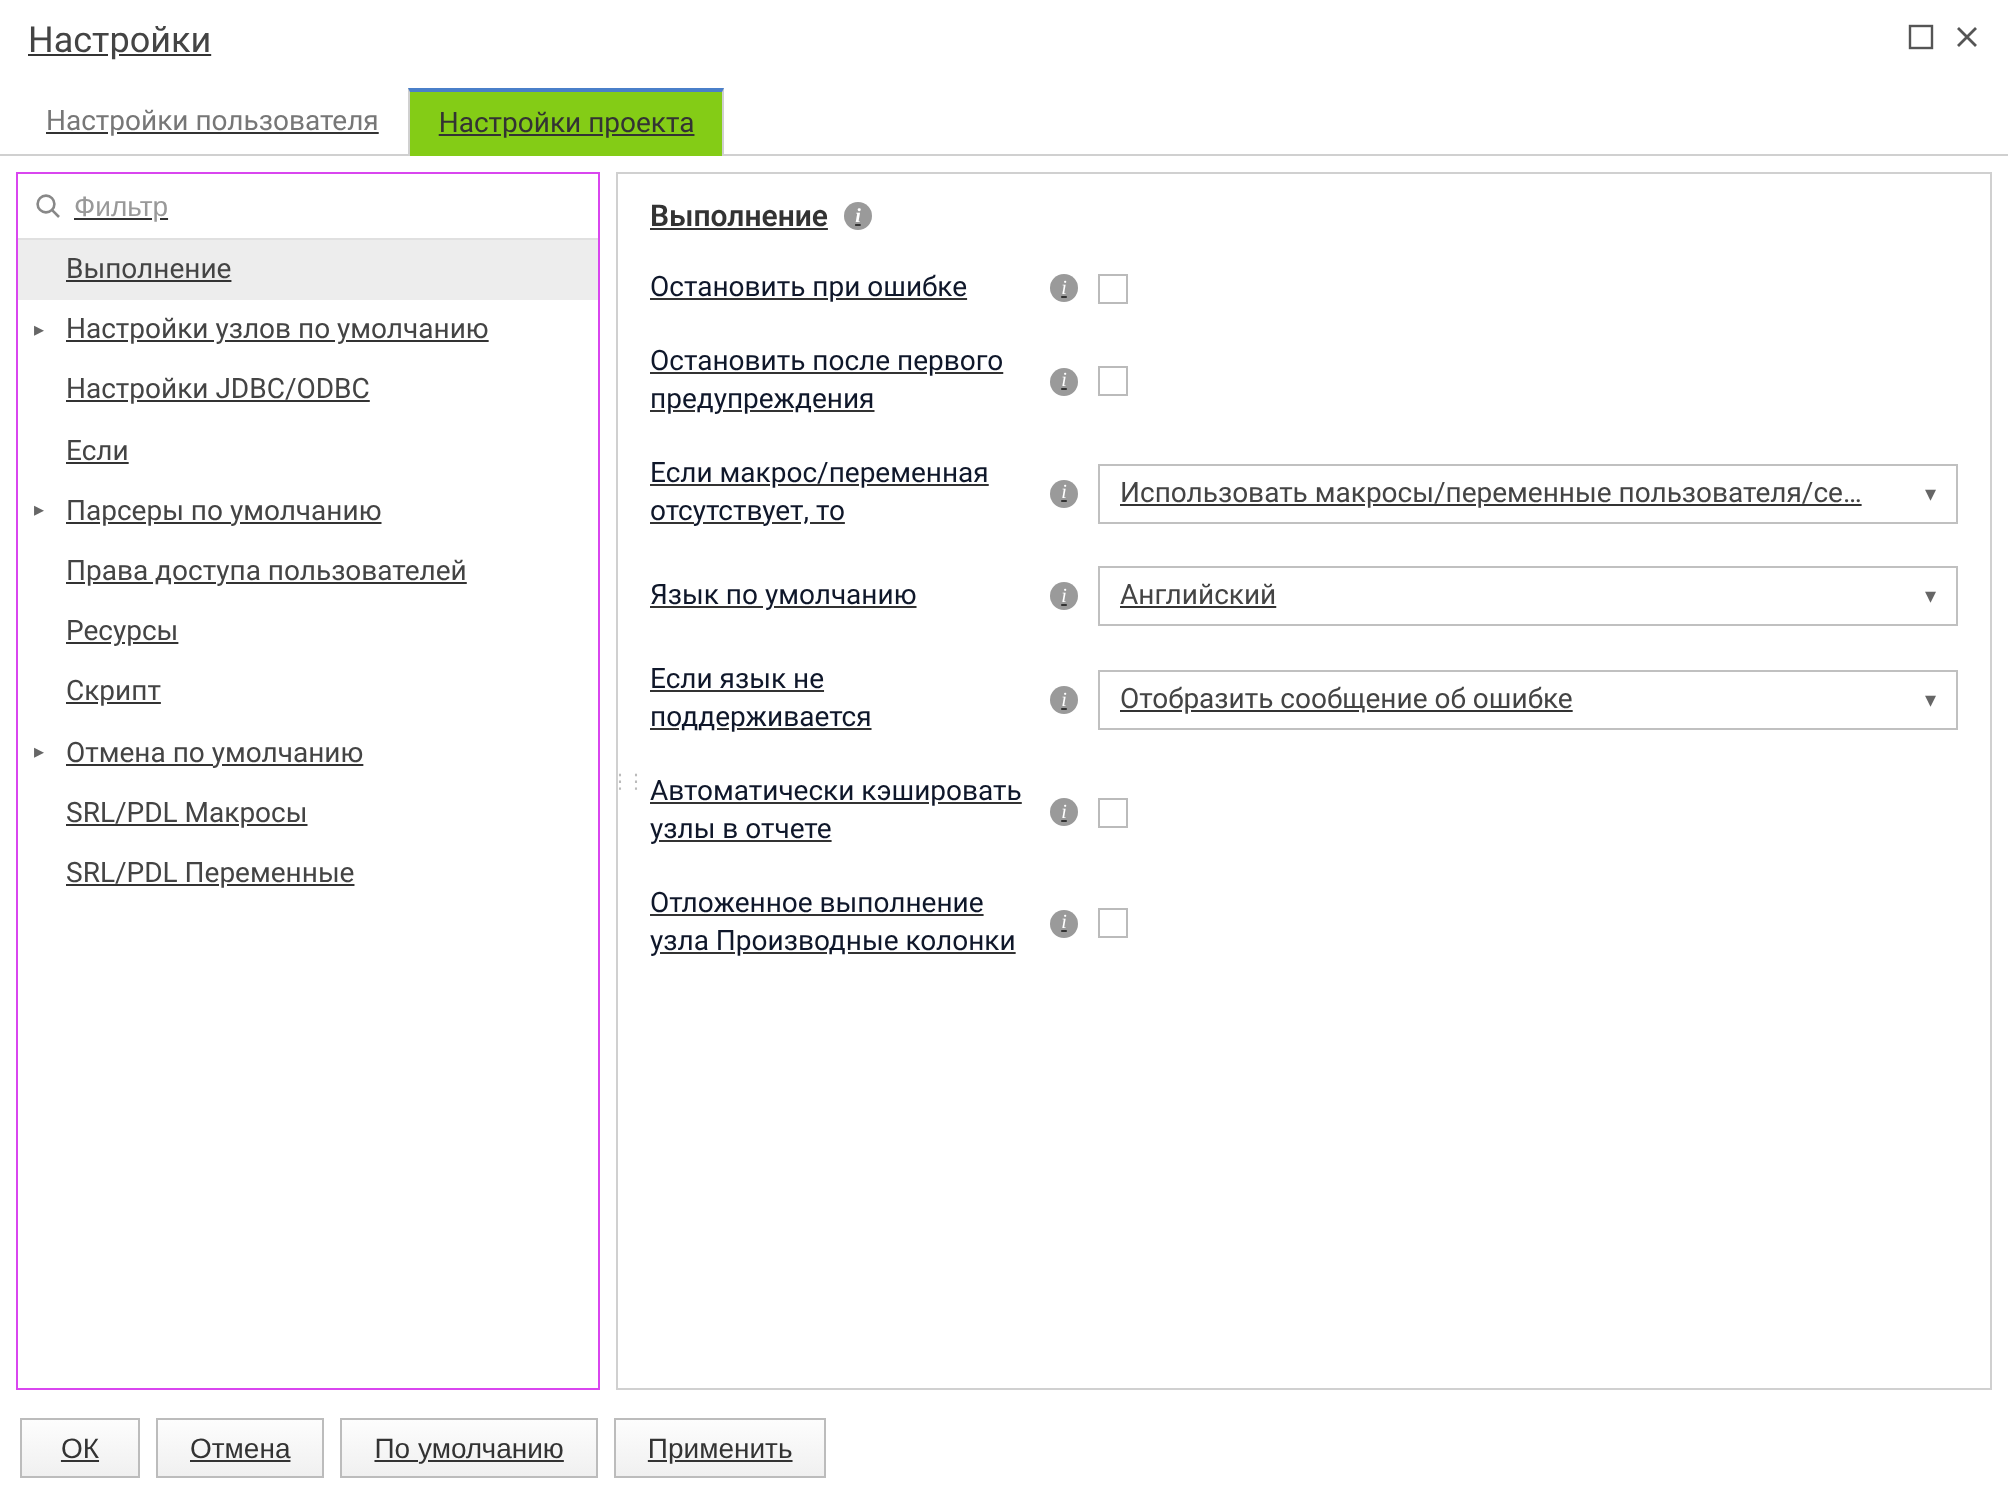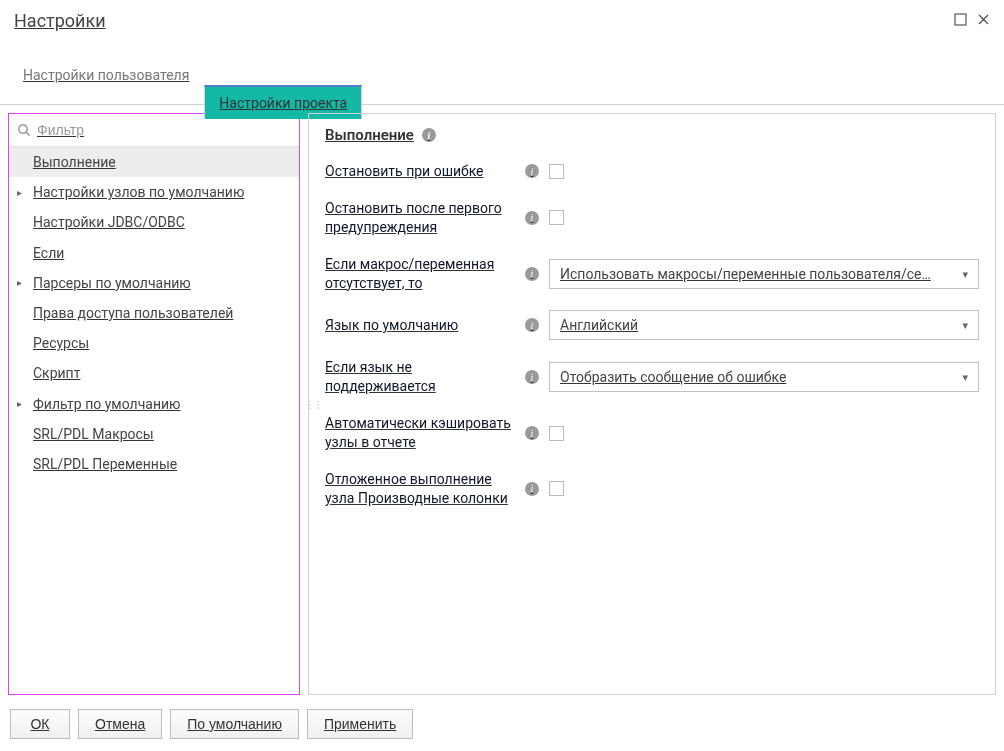--- a/index.html
+++ b/index.html
@@ -45,28 +45,27 @@
       padding: 0 8px;
       margin-top: 6px;
     }
     .tab {
       padding: 8px 14px;
       color: #777;
       cursor: pointer;
       border: 1px solid transparent;
       border-bottom: none;
       position: relative;
-      top: 15px;
+      top: 1px;
     }
     .tab.active {
       color: #333;
       border-color: #4a7fc9 #d0d0d0 #fff #d0d0d0;
       border-top: 2px solid #4a7fc9;
-      background: #14b8a6;
-      margin-top: 27px;
+      background: #84cc16;
     }
     .body {
       flex: 1;
       display: flex;
       gap: 8px;
       padding: 8px 8px 4px 8px;
       overflow: hidden;
     }
     .sidebar {
       width: 292px;
@@ -273,21 +272,21 @@
           <span>Права доступа пользователей</span>
         </div>
         <div class="nav-item">
           <span>Ресурсы</span>
         </div>
         <div class="nav-item">
           <span>Скрипт</span>
         </div>
         <div class="nav-item">
           <span class="caret">▸</span>
-          <span>Фильтр по умолчанию</span>
+          <span>Отмена по умолчанию</span>
         </div>
         <div class="nav-item">
           <span>SRL/PDL Макросы</span>
         </div>
         <div class="nav-item">
           <span>SRL/PDL Переменные</span>
         </div>
       </div>
     </div>
 

